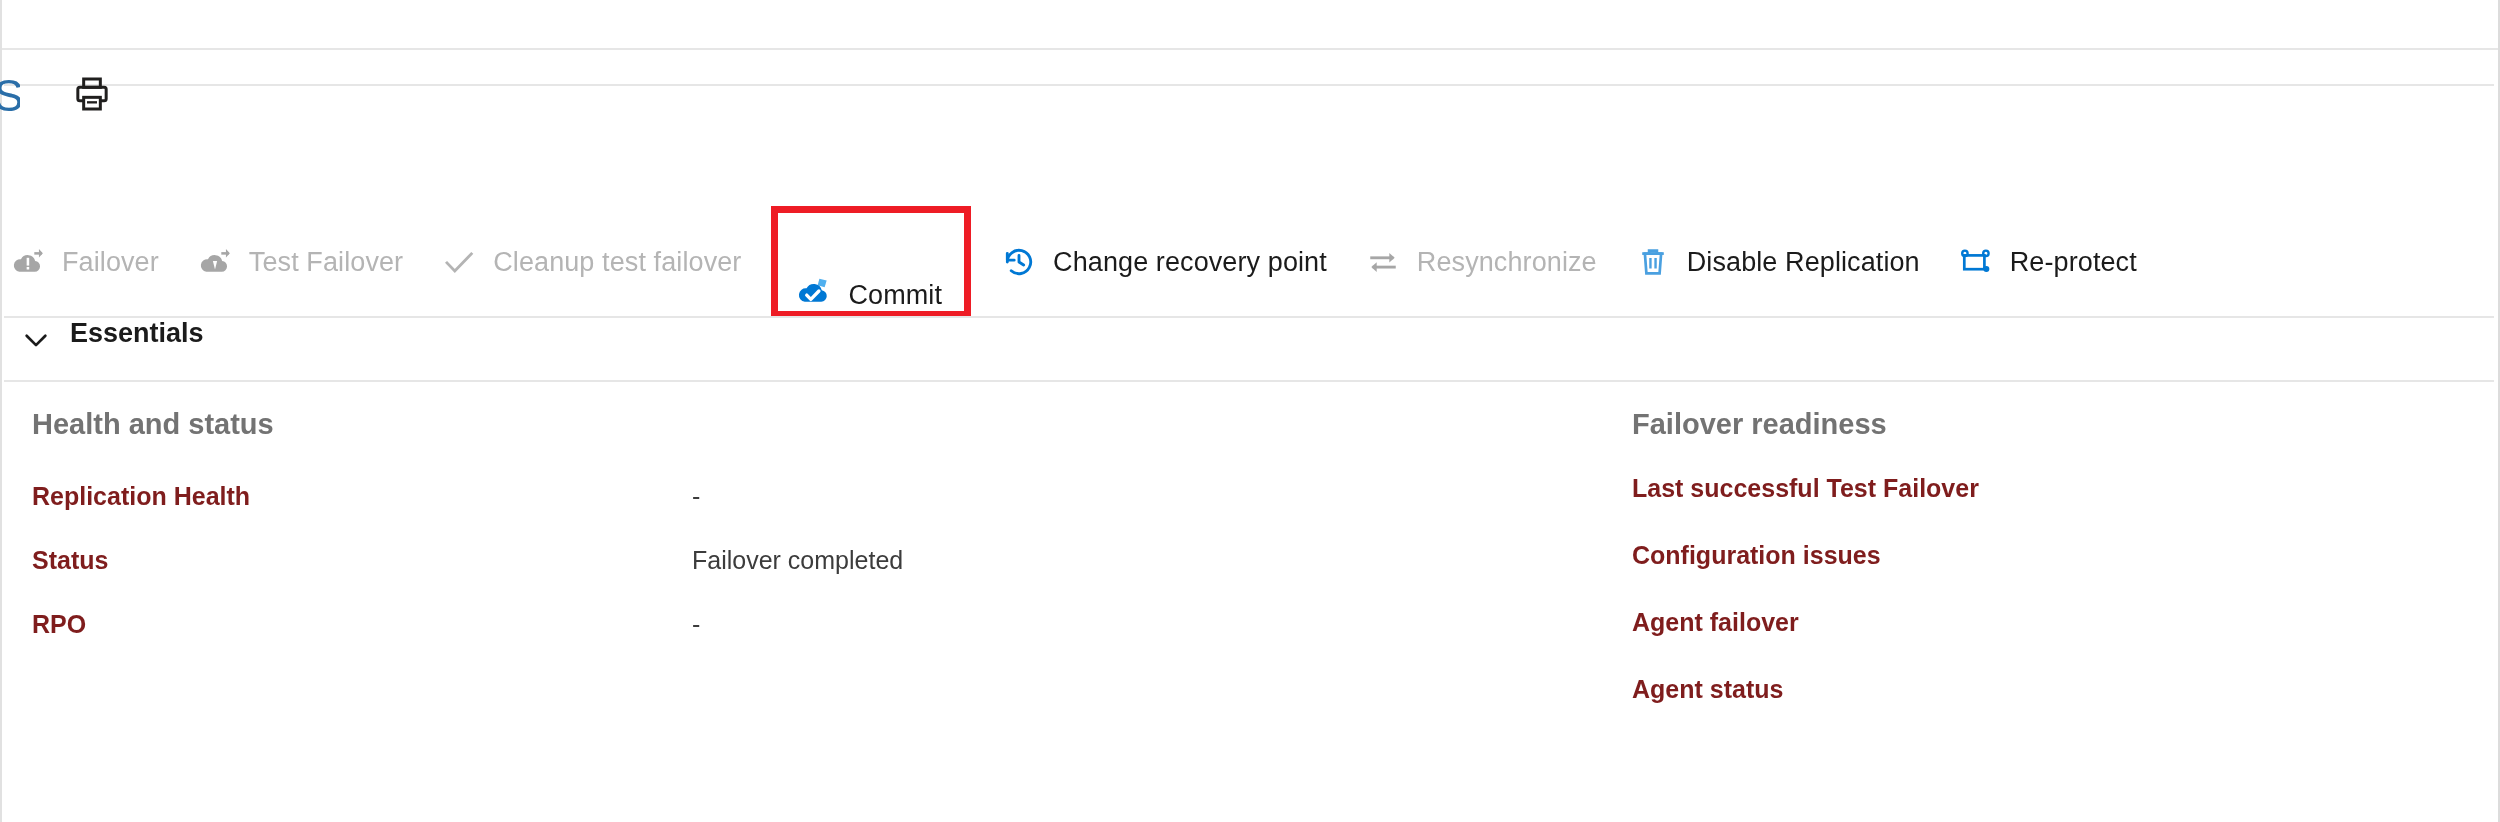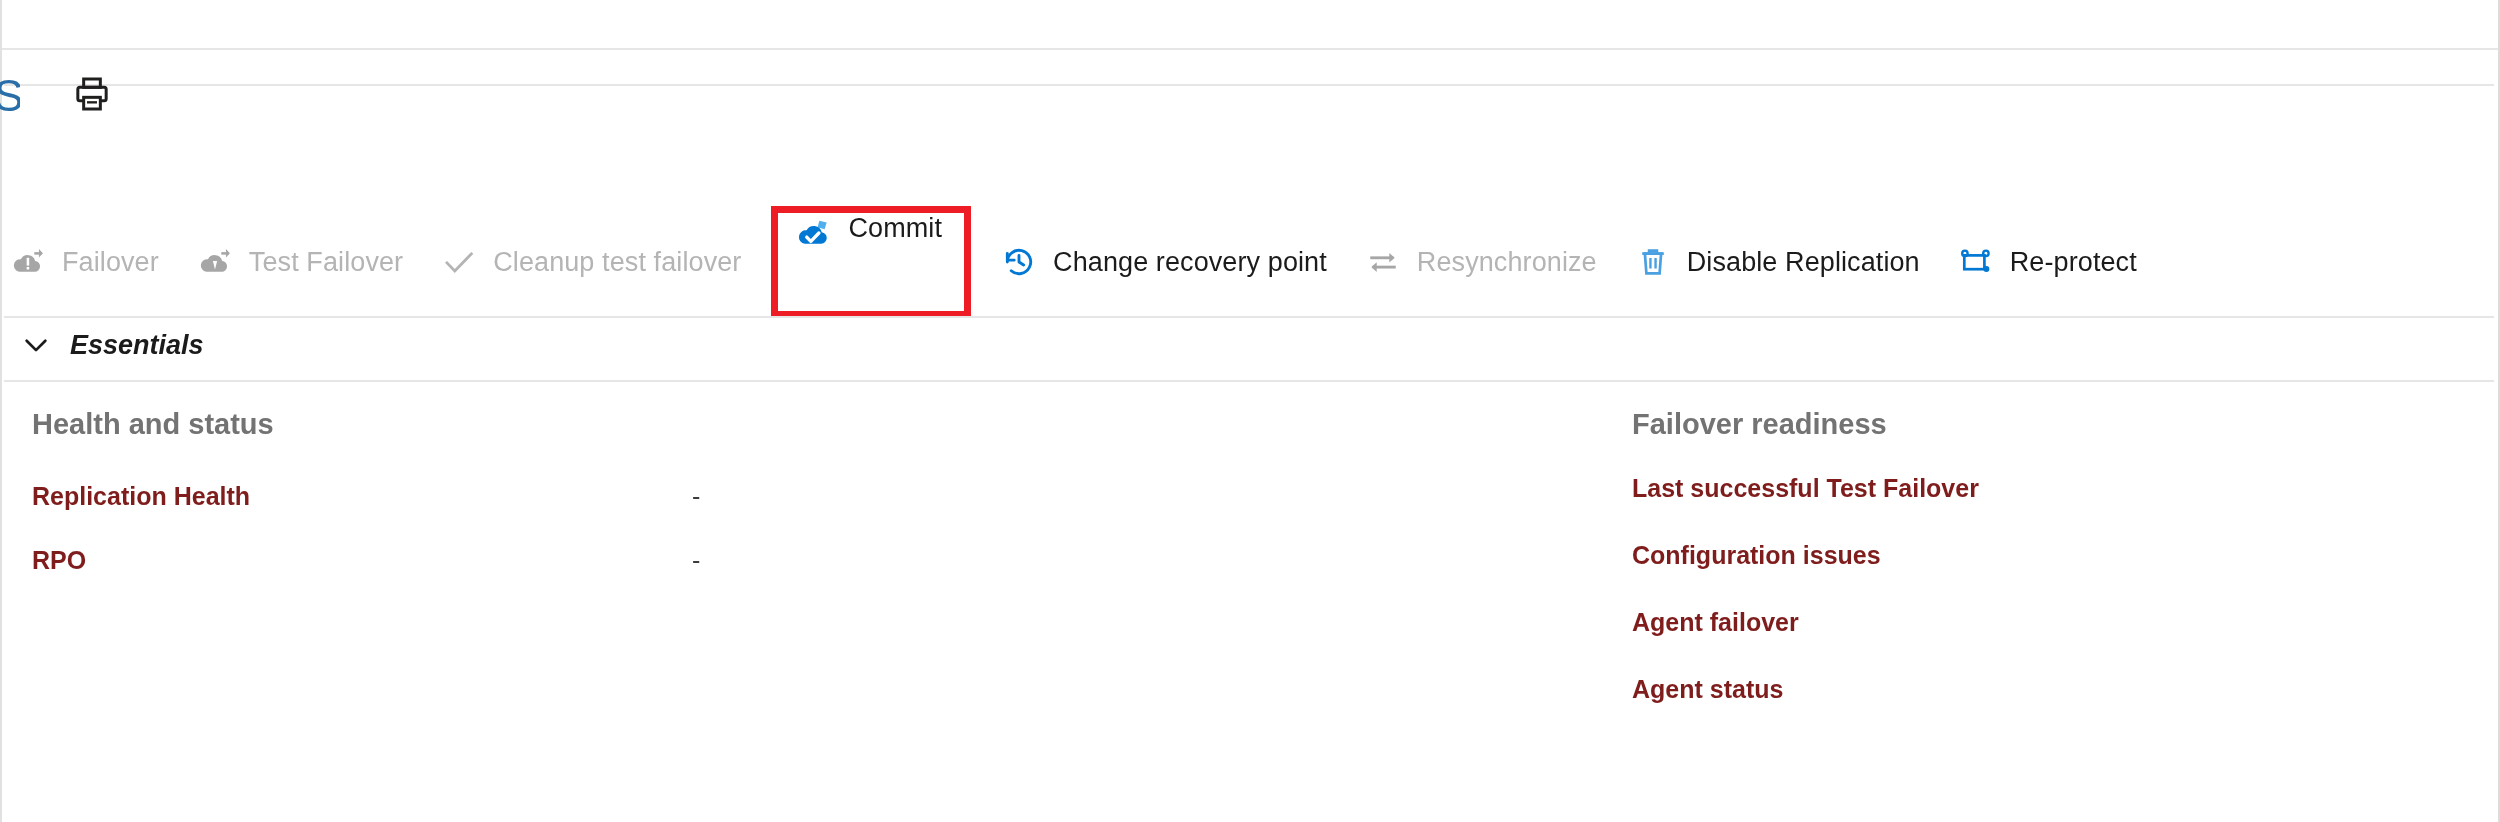--- a/index.html
+++ b/index.html
@@ -102,34 +102,33 @@
     letter-spacing: 0.1px;
   }
   .tool-item.enabled .tool-label { color: #1b1b1b; }
   .tool-item.disabled .tool-label { color: #b4b4b4; }
 
   .tool-item.highlighted {
     border: 7px solid #ee1c25;
     margin-right: 22px;
     padding: 0 22px 0 16px;
     height: 112px;
-    align-items: flex-start;
+    align-items: flex-end;
   }
 
   
   #essentials-bar {
     position: absolute;
     left: 0; right: 0;
     top: 318px;
     height: 54px;
     display: flex;
-    align-items: center;
+    align-items: flex-start;
     padding-left: 12px;
     box-sizing: border-box;
-    font-style: italic;
   }
   #essentials-bar .chev {
     width: 44px;
     height: 44px;
     display: flex;
     align-items: center;
     justify-content: center;
     margin-right: 12px;
   }
   #essentials-label {
@@ -311,20 +310,24 @@
 
     <div class="pane" id="pane-left">
       <div class="pane-title">Health and status</div>
       <div class="kv-list">
 
         <div class="kv-row">
           <span class="kv-key">Replication Health</span>
           <span class="kv-val">-</span>
         </div>
 
+        <div class="kv-row">
+          <span class="kv-key">Status</span>
+          <span class="kv-val">Failover completed</span>
+        </div>
 
         <div class="kv-row">
           <span class="kv-key">RPO</span>
           <span class="kv-val">-</span>
         </div>
       </div>
     </div>
 
     <div class="pane" id="pane-right">
       <div class="pane-title">Failover readiness</div>

